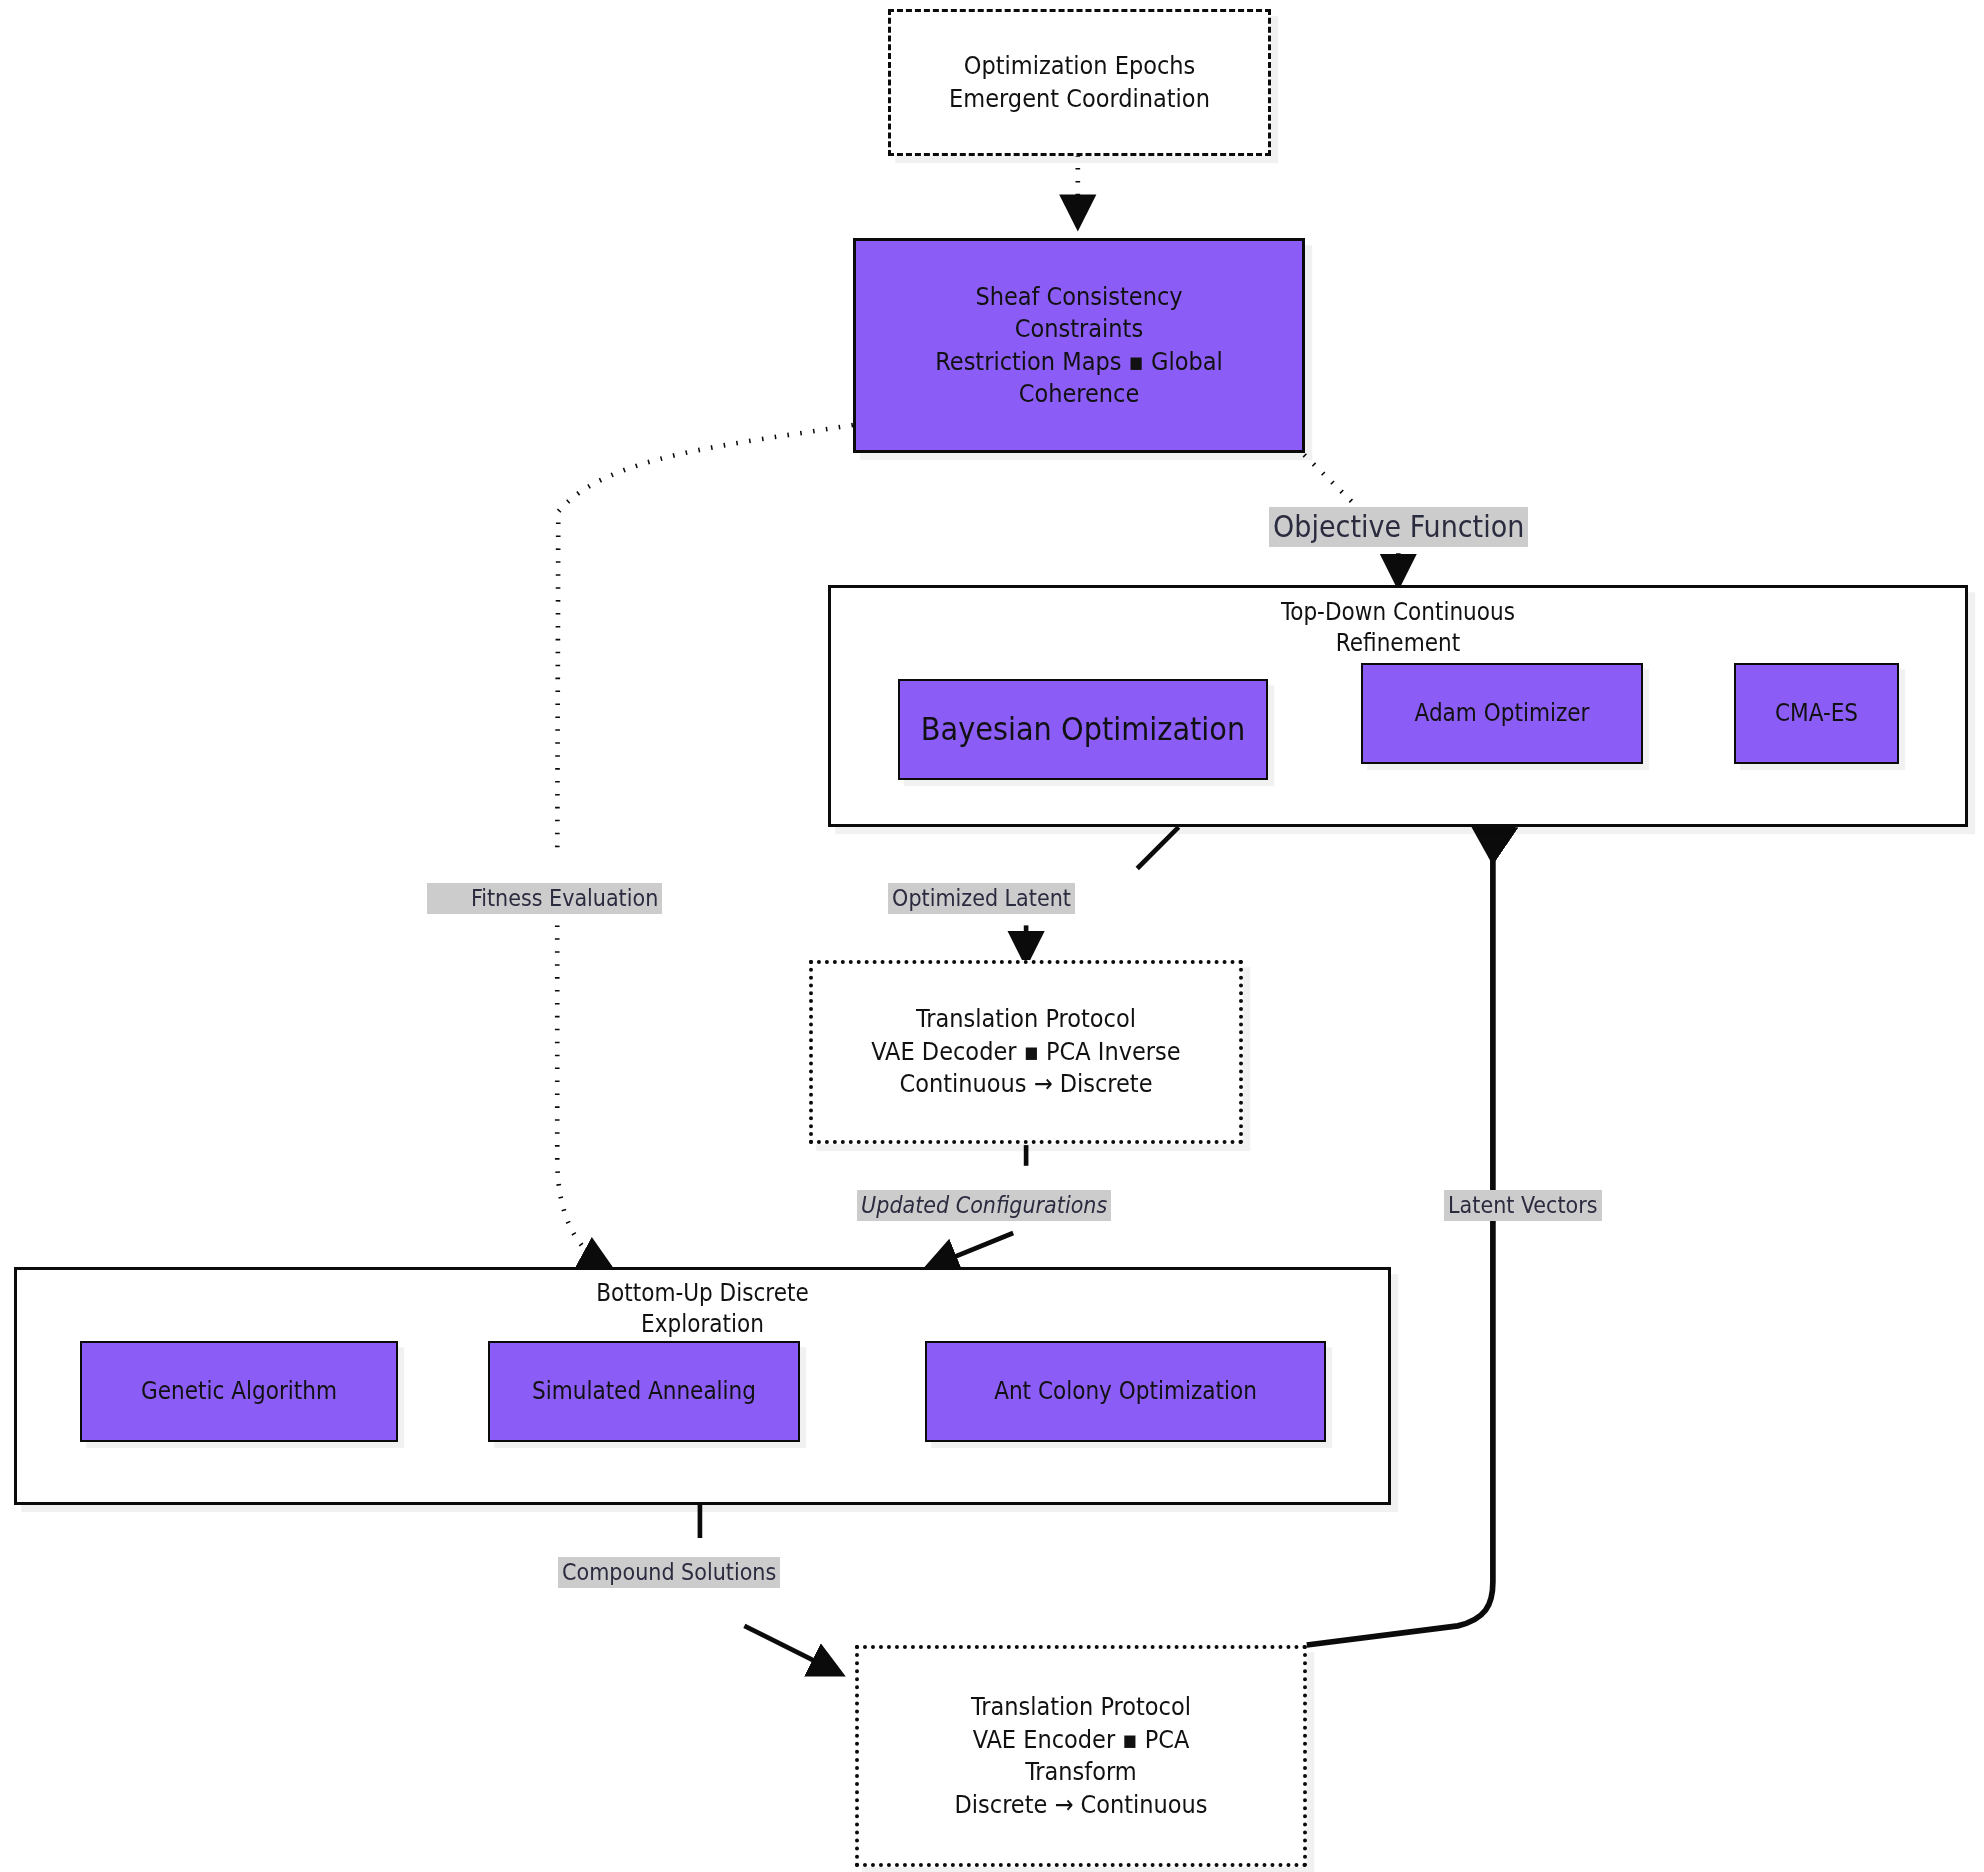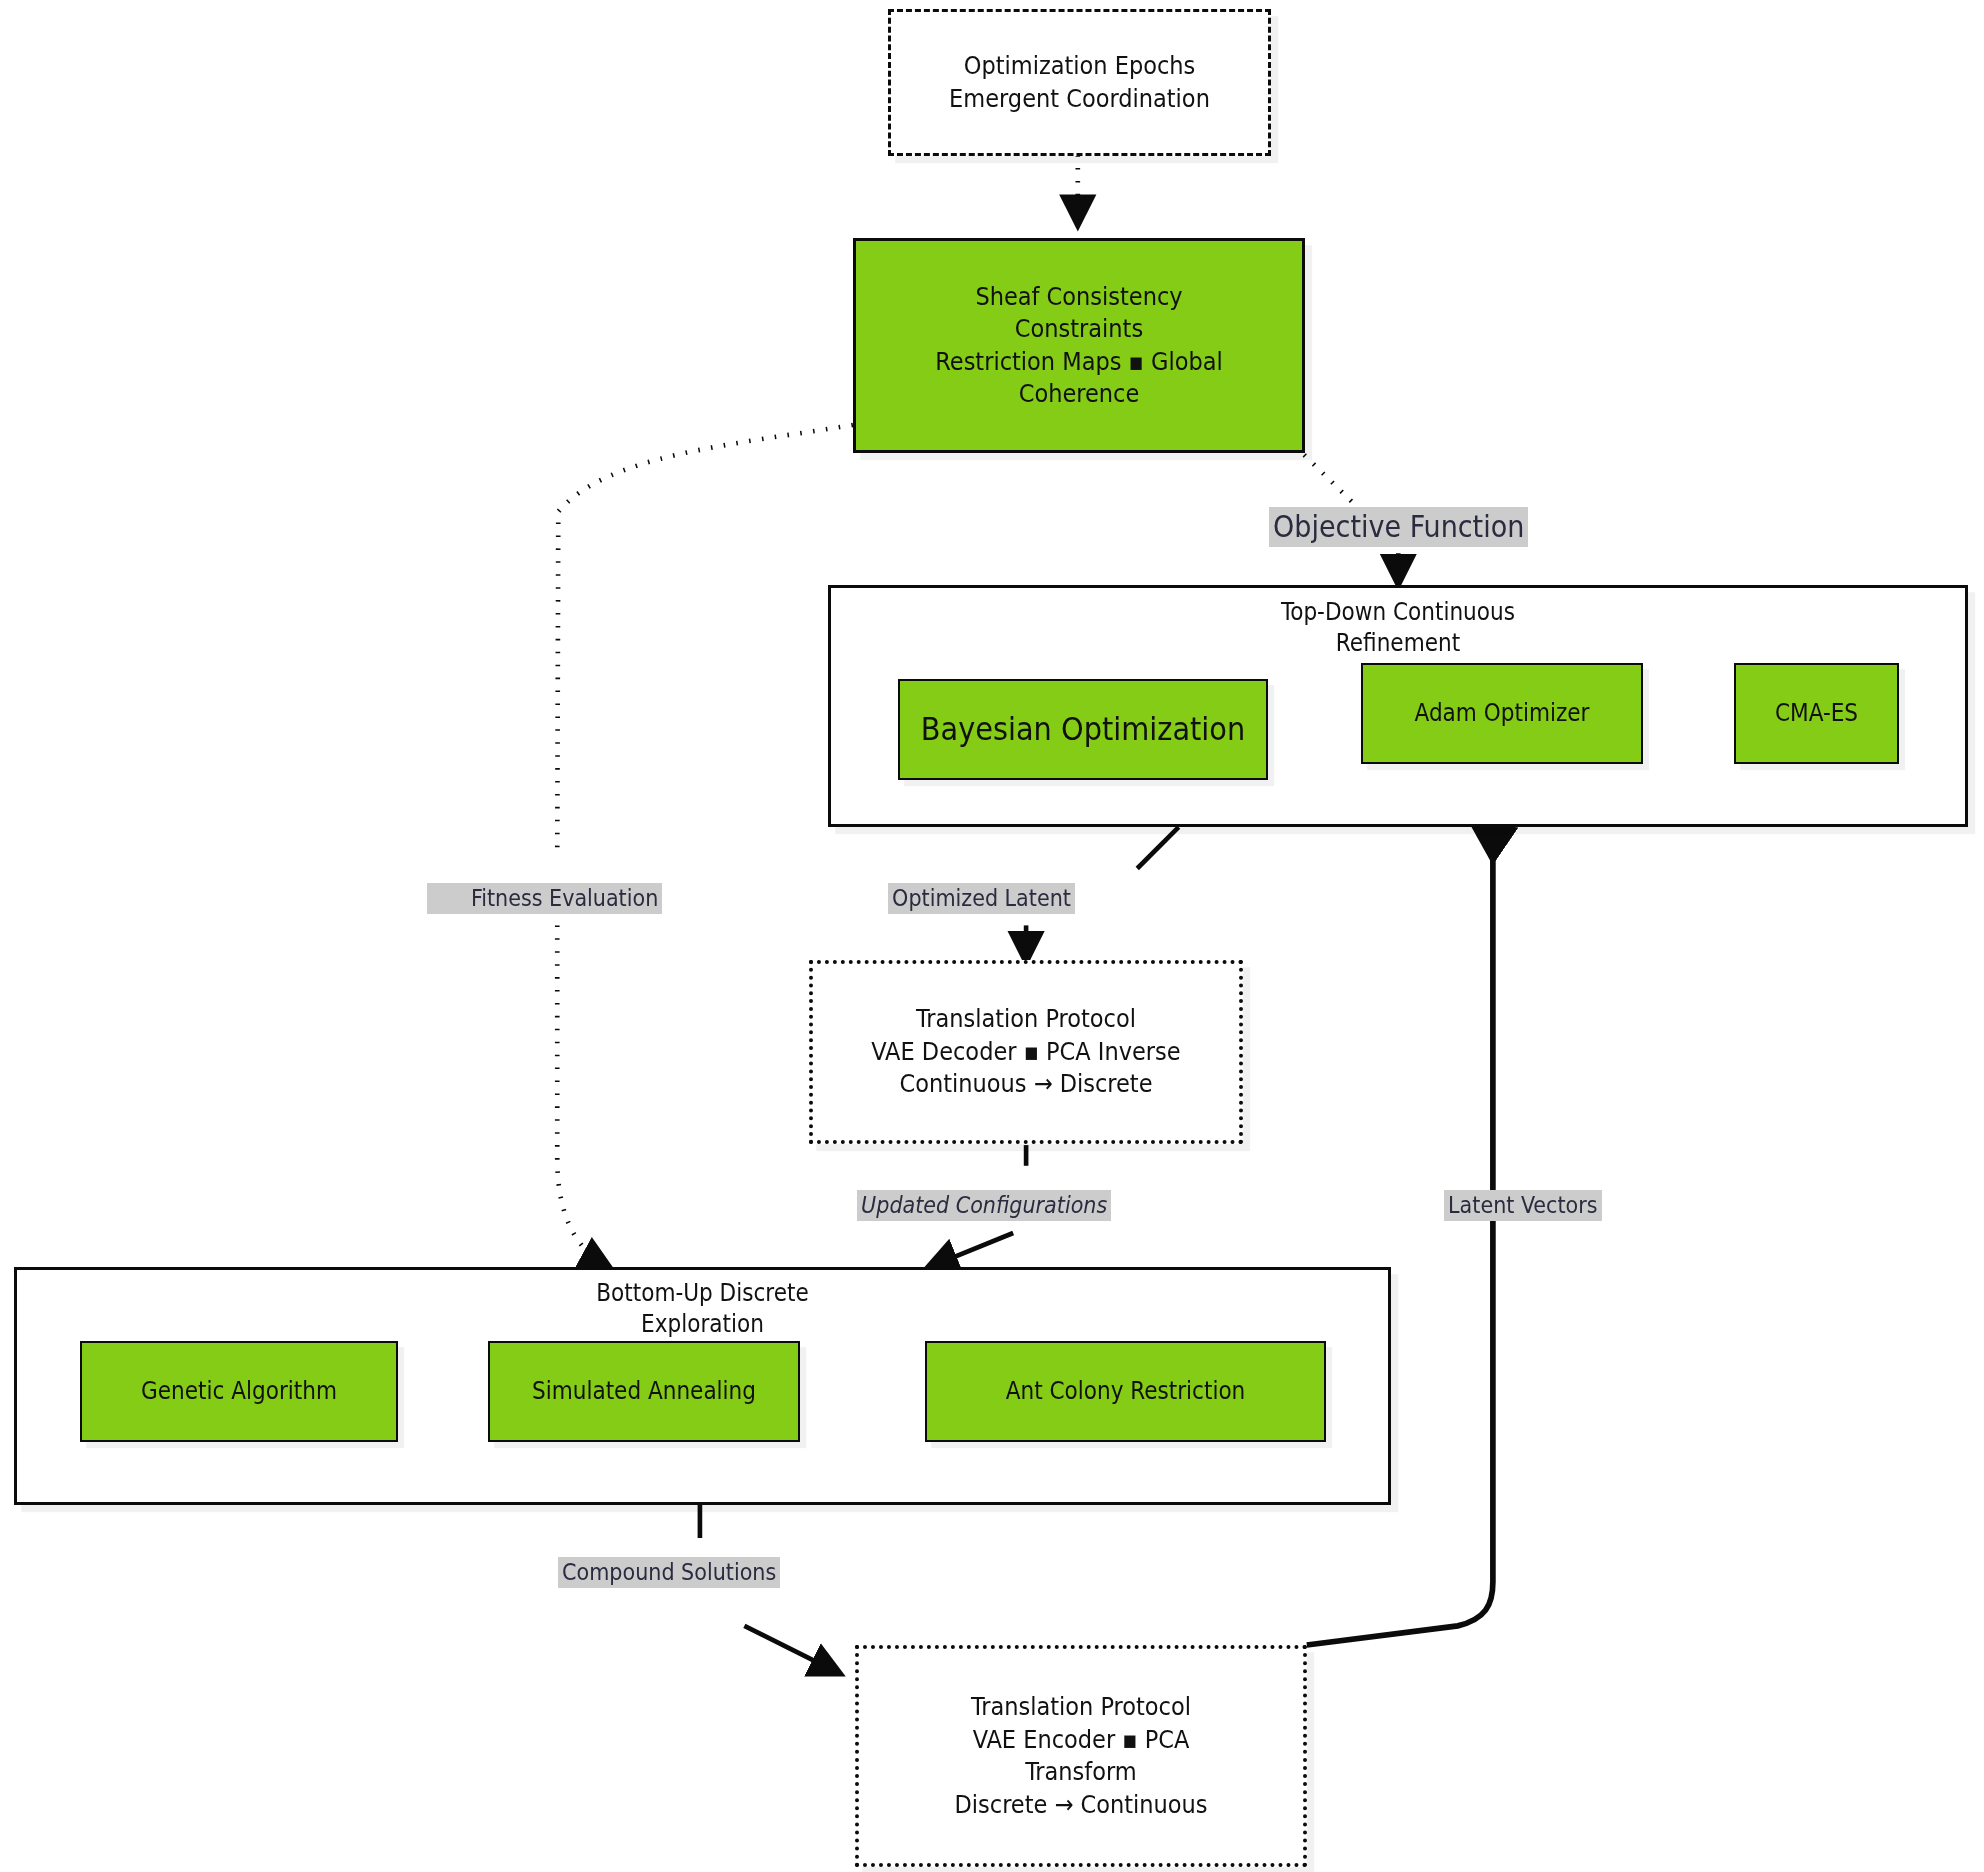--- a/index.html
+++ b/index.html
@@ -5,21 +5,21 @@
   html,body{margin:0;padding:0;background:#ffffff;}
   body{
     width:1985px;height:1873px;position:relative;overflow:hidden;
     font-family:"DejaVu Sans Condensed","Liberation Sans",sans-serif;
   }
   #canvas{position:absolute;left:0;top:0;width:1985px;height:1873px;}
   svg.edges{position:absolute;left:0;top:0;width:1985px;height:1873px;overflow:visible;}
 
   
   .node{
-    position:absolute;box-sizing:border-box;background:#84cc16;
+    position:absolute;box-sizing:border-box;background:#8b5cf6;
     display:flex;flex-direction:column;align-items:center;justify-content:center;
     text-align:center;color:#111111;z-index:5;
   }
   .node .ln{display:block;line-height:1.30;white-space:nowrap;}
 
   .solid-thick{border:3.6px solid #0b0b0b;box-shadow:7.2px 7.2px 0 0 rgba(0,0,0,0.055);}
   .solid-thin {border:2.6px solid #0b0b0b;box-shadow:6.2px 6.2px 0 0 rgba(0,0,0,0.055);}
   .dashed-box {border:3.6px dashed #0b0b0b;box-shadow:7.2px 7.2px 0 0 rgba(0,0,0,0.055);background:#fff;}
   .dotted-box {border:4.1px dotted #0b0b0b;box-shadow:7.2px 7.2px 0 0 rgba(0,0,0,0.055);background:#fff;}
 
@@ -123,21 +123,21 @@
   <div class="cluster-title" style="left:14px;top:1278px;width:1377px;font-size:24px;">Bottom-Up Discrete
 Exploration</div>
 
   <div class="node solid-thin" style="left:80px;top:1341px;width:318px;height:101px;font-size:24px;">
     <span class="ln">Genetic Algorithm</span>
   </div>
   <div class="node solid-thin" style="left:488px;top:1341px;width:312px;height:101px;font-size:24px;">
     <span class="ln">Simulated Annealing</span>
   </div>
   <div class="node solid-thin" style="left:925px;top:1341px;width:401px;height:101px;font-size:24px;">
-    <span class="ln">Ant Colony Restriction</span>
+    <span class="ln">Ant Colony Optimization</span>
   </div>
 
   <div class="node dotted-box" style="left:855px;top:1645px;width:452px;height:222px;font-size:25px;">
     <span class="ln">Translation Protocol</span>
     <span class="ln">VAE Encoder ▪ PCA</span>
     <span class="ln">Transform</span>
     <span class="ln">Discrete → Continuous</span>
   </div>
 
   <div class="elabel" style="left:1269px;top:507px;font-size:30px;">Objective Function</div>

